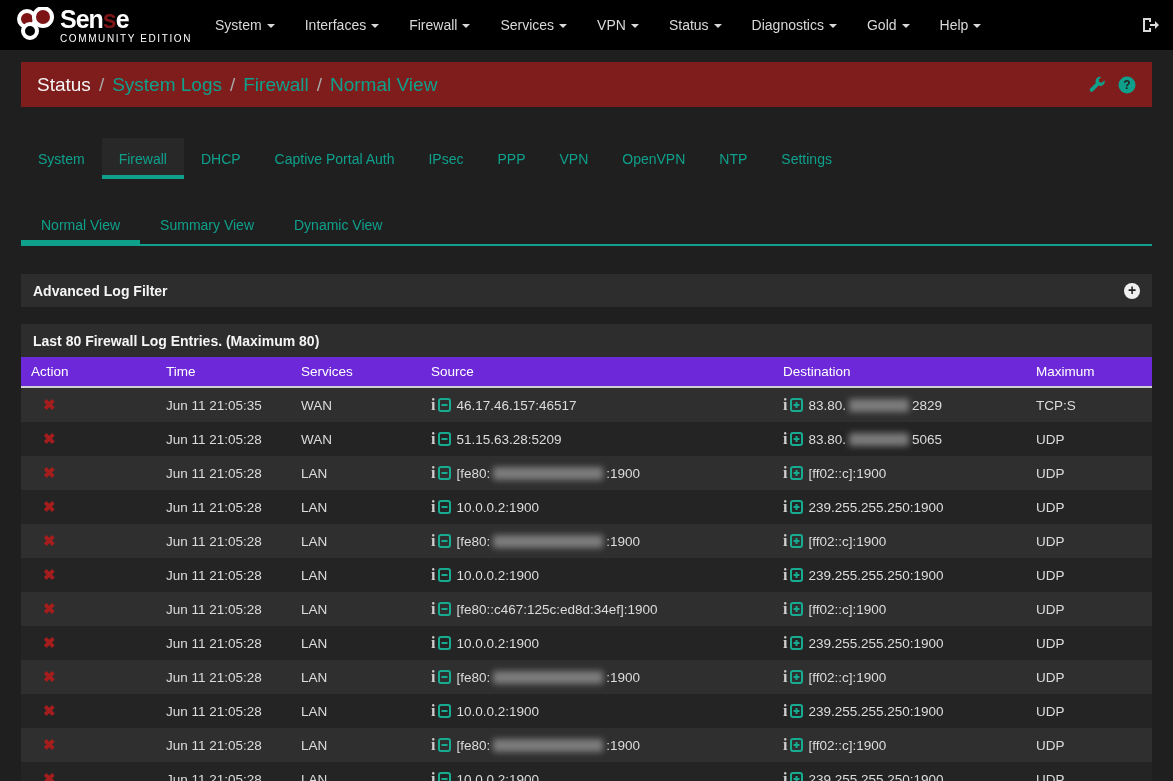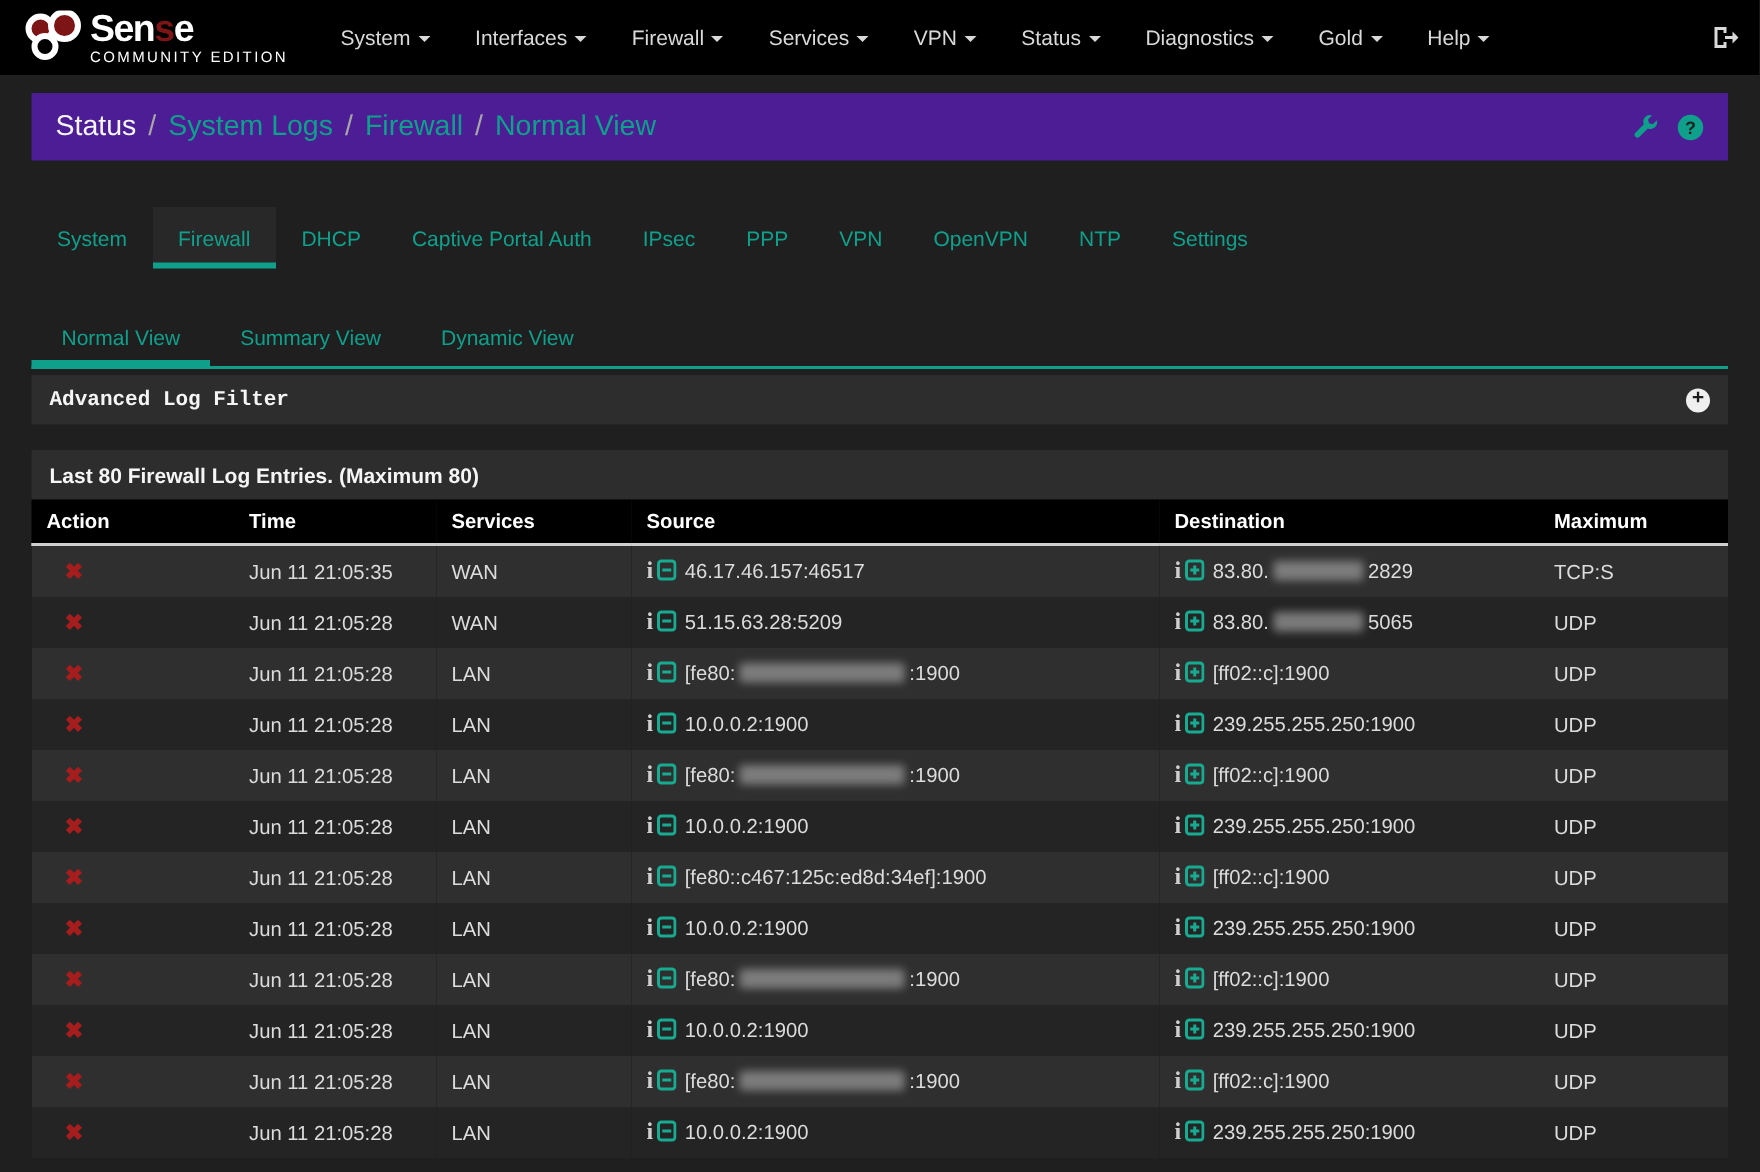--- a/index.html
+++ b/index.html
@@ -1,65 +1,65 @@
 <!DOCTYPE html>
 <html><head>
 <meta charset="utf-8">
 <style>
   * { margin:0; padding:0; box-sizing:border-box; }
   html,body { width:1173px; height:781px; overflow:hidden; }
   body { background:#1f1f1f; font-family:"Liberation Sans", sans-serif; color:#dcdcdc; }
 
   
   .navbar { height:50px; background:#000; display:flex; align-items:center; padding:0 14px; }
-  .brand { display:flex; align-items:center; margin-right:20px; cursor:pointer; }
+  .brand { display:flex; align-items:center; margin-right:8px; cursor:pointer; }
   .brand-rings { margin-right:4px; }
   .brand-text { display:flex; flex-direction:column; line-height:1; }
   .brand-name { font-size:25px; font-weight:bold; color:#fff; letter-spacing:-1px; }
   .brand-name .accent { color:#7d1416; }
   .brand-sub { font-size:10px; font-weight:normal; color:#fff; letter-spacing:1.6px; margin-top:2px; }
   .menu { list-style:none; display:flex; align-items:center; }
   .menu li { padding:0 15px; font-size:14px; color:#d9d9d9; cursor:pointer; white-space:nowrap; }
   .caret { display:inline-block; width:0; height:0; margin-left:5px; vertical-align:2px;
            border-left:4px solid transparent; border-right:4px solid transparent; border-top:4px solid #d9d9d9; }
   .logout { margin-left:auto; cursor:pointer; display:flex; align-items:center; }
 
   
   .page { padding:0 21px; }
 
-  .breadcrumb-bar { margin-top:12px; height:45px; background:#4c1d95; display:flex; align-items:center;
+  .breadcrumb-bar { margin-top:12px; height:45px; background:#7f1d1d; display:flex; align-items:center;
                     padding:0 16px; font-size:19px; }
   .crumb { color:#0fa08c; cursor:pointer; }
   .crumb.current { color:#f5f5f5; cursor:default; }
   .crumb-sep { color:#a8a8a8; margin:0 8px; }
   .bc-icons { margin-left:auto; display:flex; align-items:center; gap:12px; }
   .bc-icons .ic { cursor:pointer; display:flex; }
 
   
   .tabs { list-style:none; display:flex; align-items:stretch; }
   .tabs li { padding:13px 17px 12px; font-size:14px; color:#0fa08c; cursor:pointer; white-space:nowrap; }
   .tabs1 { margin-top:31px; }
   .tabs1 li.active { background:#282828; border-bottom:4px solid #0fa08c; padding-bottom:8px; }
   .tabs2 { margin-top:26px; border-bottom:2px solid #0fa08c; }
   .tabs2 li { padding:12px 20px 11px; }
   .tabs2 li.active { border-bottom:6px solid #0fa08c; padding-bottom:5px; margin-bottom:-2px; }
 
   
   .panel-heading { height:33px; background:#2d2d2d; display:flex; align-items:center;
                    padding:0 12px; font-size:14px; font-weight:bold; color:#f5f5f5; }
-  .filter-panel { margin-top:4px;font-family:Liberation Mono, monospace; }
+  .filter-panel { margin-top:28px; }
   .log-panel { margin-top:17px; }
   .plus-circle { margin-left:auto; width:16px; height:16px; border-radius:50%; background:#efefef;
                  color:#1d1d1d; font-size:14px; font-weight:bold; line-height:15px; text-align:center; cursor:pointer; }
 
   
   table { width:100%; border-collapse:collapse; table-layout:fixed; }
   col.c-action{width:135px} col.c-time{width:135px} col.c-iface{width:130px}
   col.c-src{width:352px} col.c-dst{width:253px} col.c-proto{width:auto}
-  thead th { background:#000000; color:#fff; font-size:13.5px; font-weight:bold; text-align:left;
+  thead th { background:#6d28d9; color:#fff; font-size:13.5px; font-weight:normal; text-align:left;
              padding:7px 10px; border-bottom:2px solid #cfcfcf; }
   tbody td { font-size:13.5px; color:#dcdcdc; padding:8px 10px; height:33px; white-space:nowrap; overflow:hidden; }
   tbody tr:nth-child(odd)  { background:#2f2f2f; }
   tbody tr:nth-child(even) { background:#242424; }
   .x-icon { color:#a51d1d; font-size:15px; font-weight:bold; margin-left:12px; cursor:pointer; }
   .info-i { font-family:"Liberation Serif", serif; font-weight:bold; font-style:normal; font-size:16px;
             color:#cfcfcf; margin-right:3px; cursor:pointer; }
   .sq { vertical-align:-3px; margin-right:5px; cursor:pointer; }
   .redact { display:inline-block; background:#909090; height:13px; border-radius:2px;
             filter:blur(3px); vertical-align:-2px; margin:0 3px; opacity:.8; }

